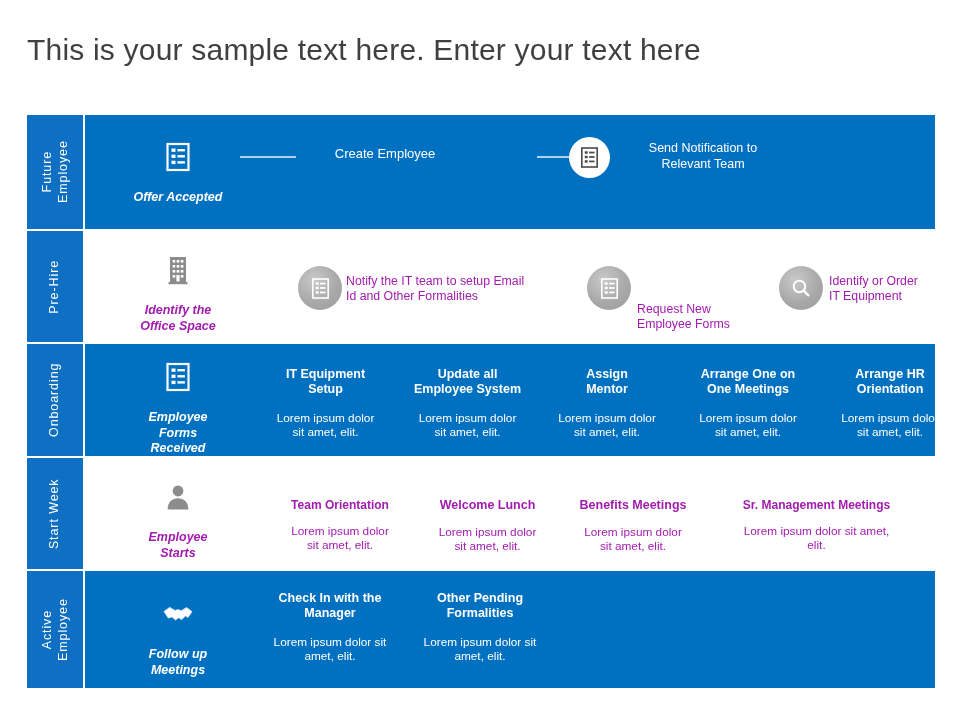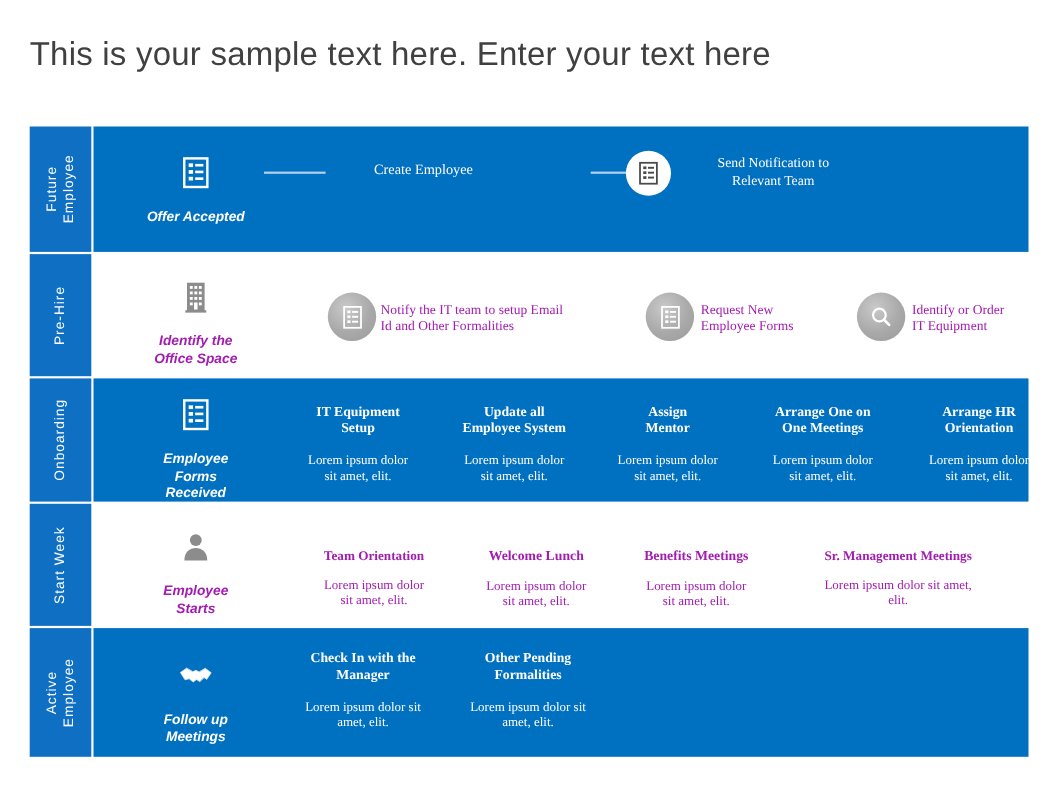--- a/index.html
+++ b/index.html
@@ -93,21 +93,20 @@
     top: 0;
     right: 0;
     bottom: 0;
   }
 
   
   .cell {
     position: absolute;
     text-align: center;
     box-sizing: border-box;
-    font-family: Liberation Serif, serif;
   }
   .cell-title {
     font-weight: bold;
     line-height: 1.18;
   }
   .cell-desc {
     line-height: 1.2;
   }
   .on-blue  { color: #ffffff; }
   .on-white { color: #a21caf; }
@@ -273,21 +272,21 @@
             <rect x="2.5" y="2" width="21" height="26" fill="none" stroke="#ffffff" stroke-width="2.2"></rect>
             <rect x="6.5" y="6.5" width="4" height="3.4" fill="#ffffff"></rect>
             <rect x="12.4" y="7" width="7.5" height="2.4" fill="#ffffff"></rect>
             <rect x="6.5" y="12.6" width="4" height="3.4" fill="#ffffff"></rect>
             <rect x="12.4" y="13.1" width="7.5" height="2.4" fill="#ffffff"></rect>
             <rect x="6.5" y="18.7" width="4" height="3.4" fill="#ffffff"></rect>
             <rect x="12.4" y="19.2" width="7.5" height="2.4" fill="#ffffff"></rect>
           </svg>
         </div>
         <div class="cell on-white" style="left:552px; top:43px; width:150px; text-align:left;">
-          <div style="font-size:12.3px; font-weight:400; line-height:1.26;">
+          <div style="font-size:12.3px; font-weight:400; line-height:1.26;margin-top:28px;">
             <span>Request New</span><br>
             <span>Employee Forms</span>
           </div>
         </div>
 
         <div class="circle circle-gray" style="left:694px; top:35px; width:44px; height:44px;">
           <svg width="22" height="22" viewBox="0 0 24 24">
             <circle cx="10.3" cy="10.3" r="6.3" fill="none" stroke="#ffffff" stroke-width="2.2"></circle>
             <line x1="14.9" y1="14.9" x2="20" y2="20" stroke="#ffffff" stroke-width="2.6" stroke-linecap="round"></line>
           </svg>

